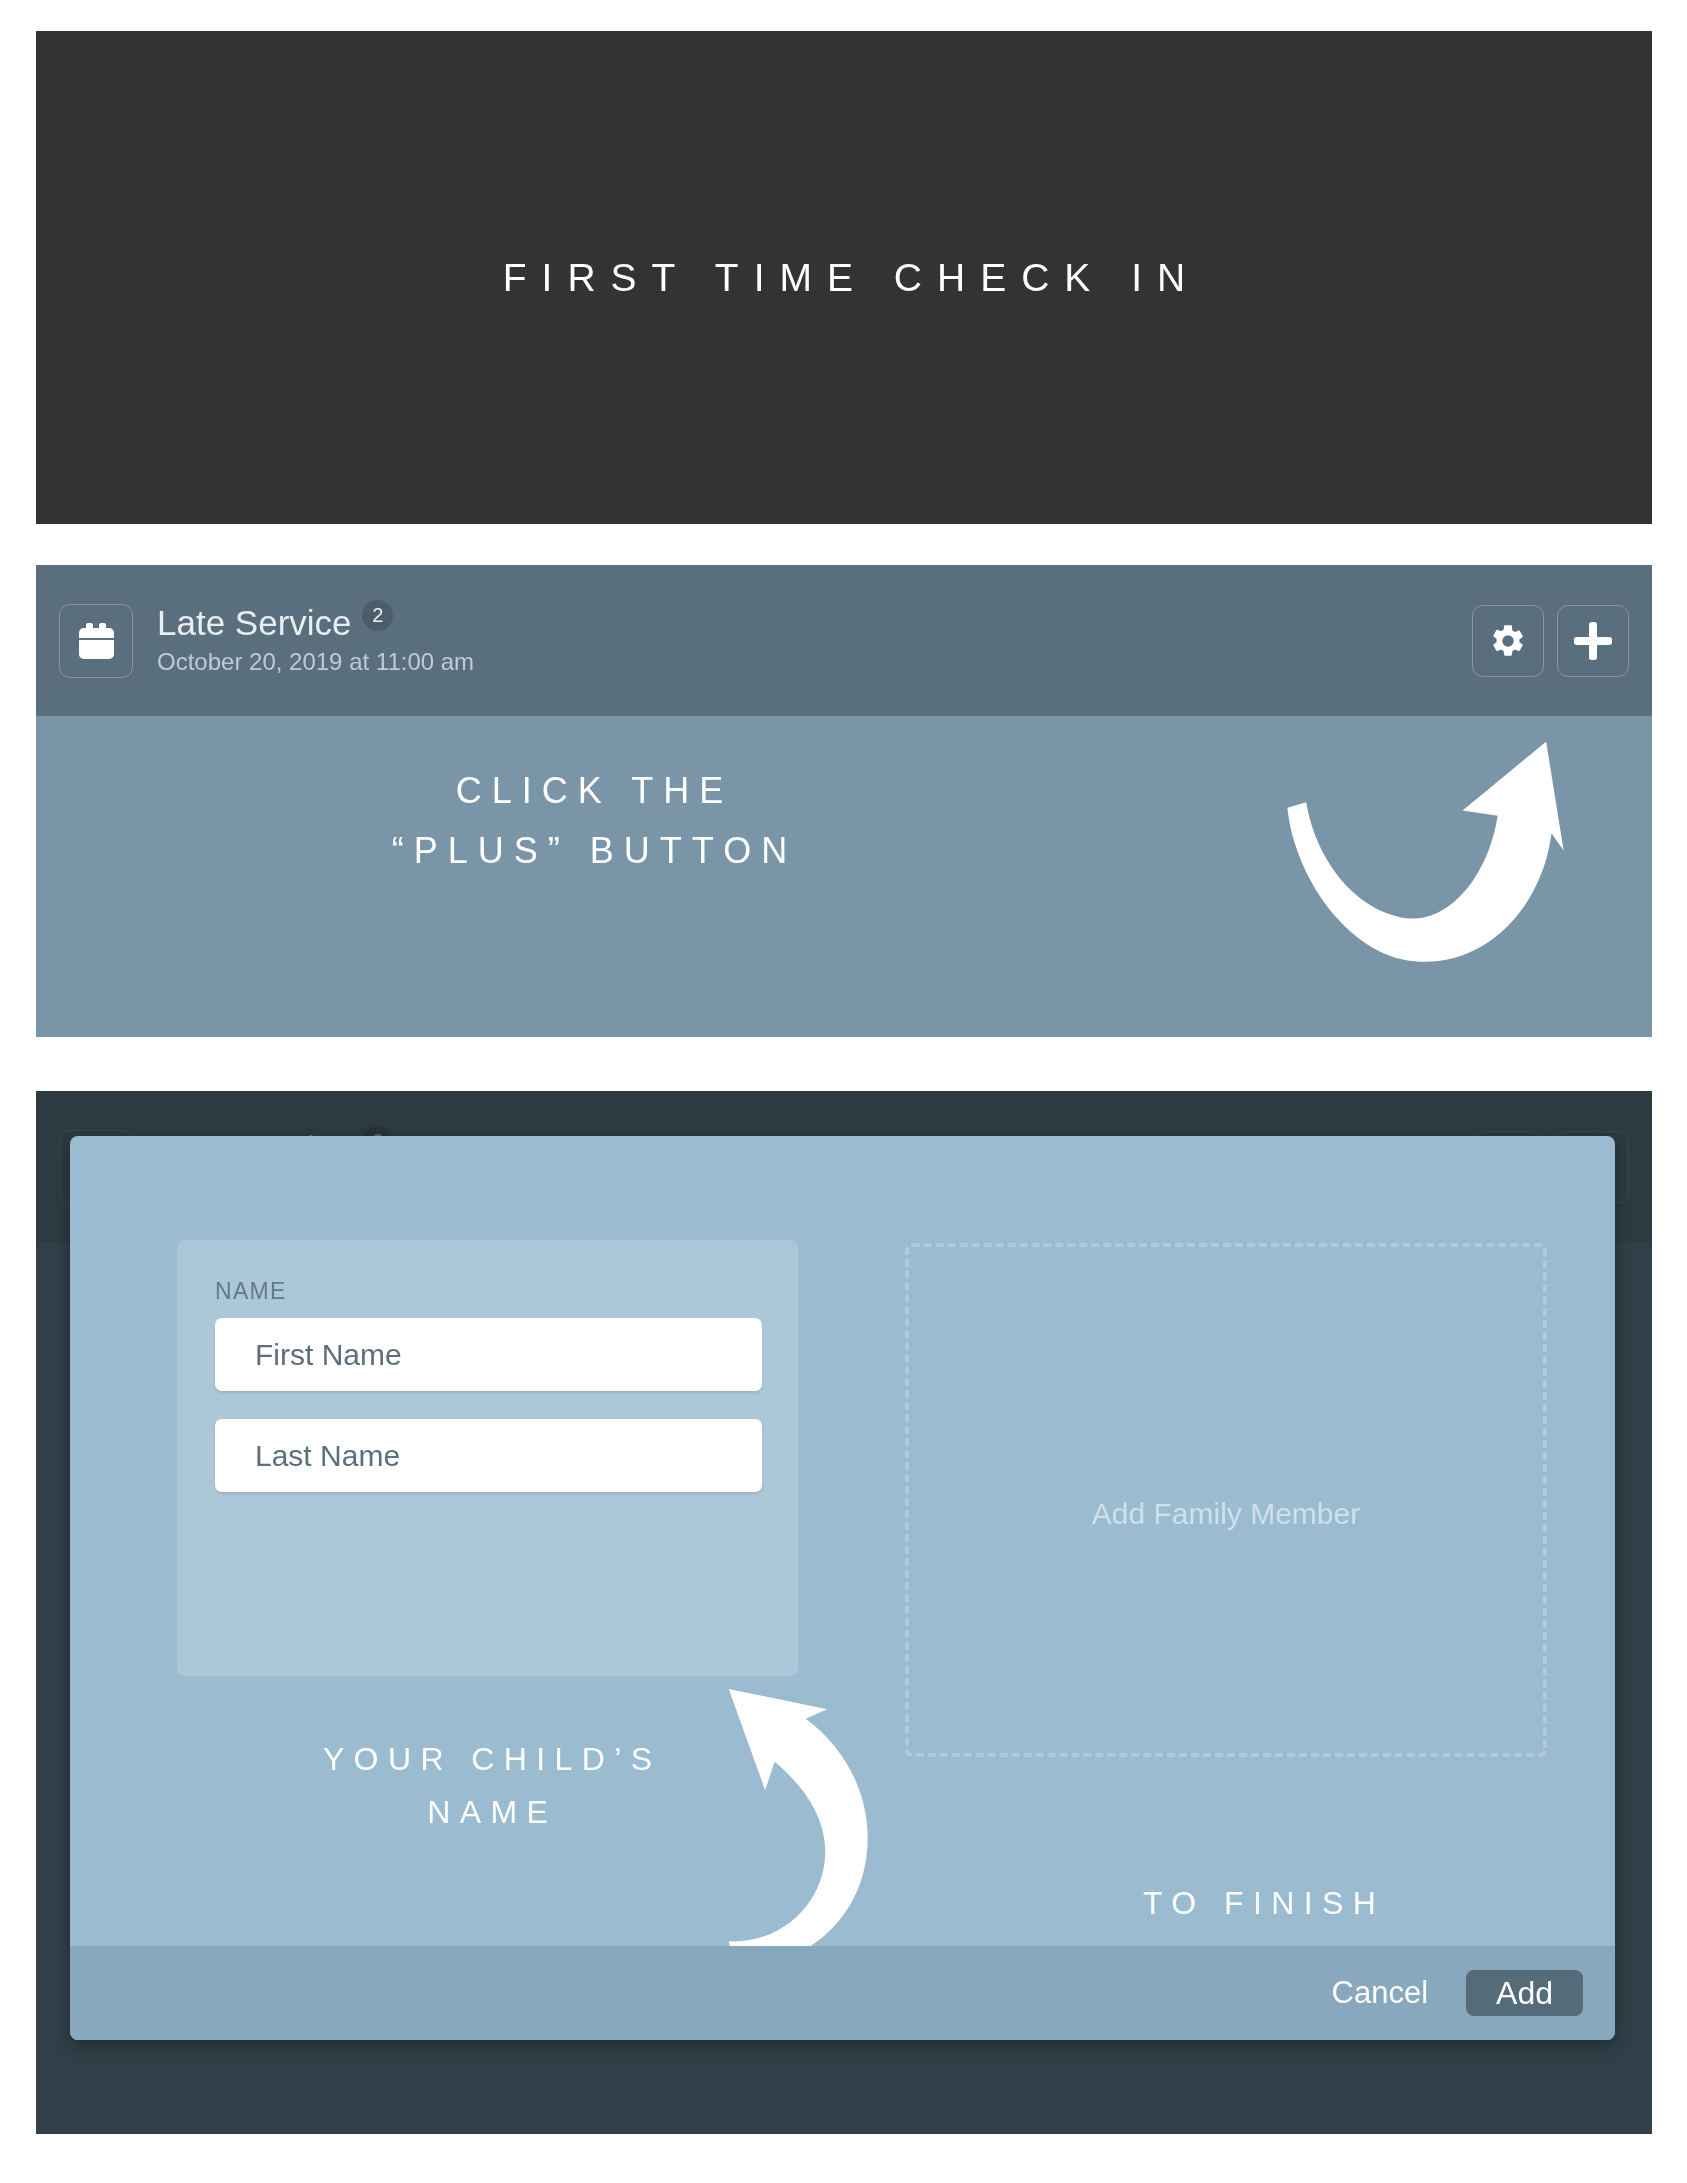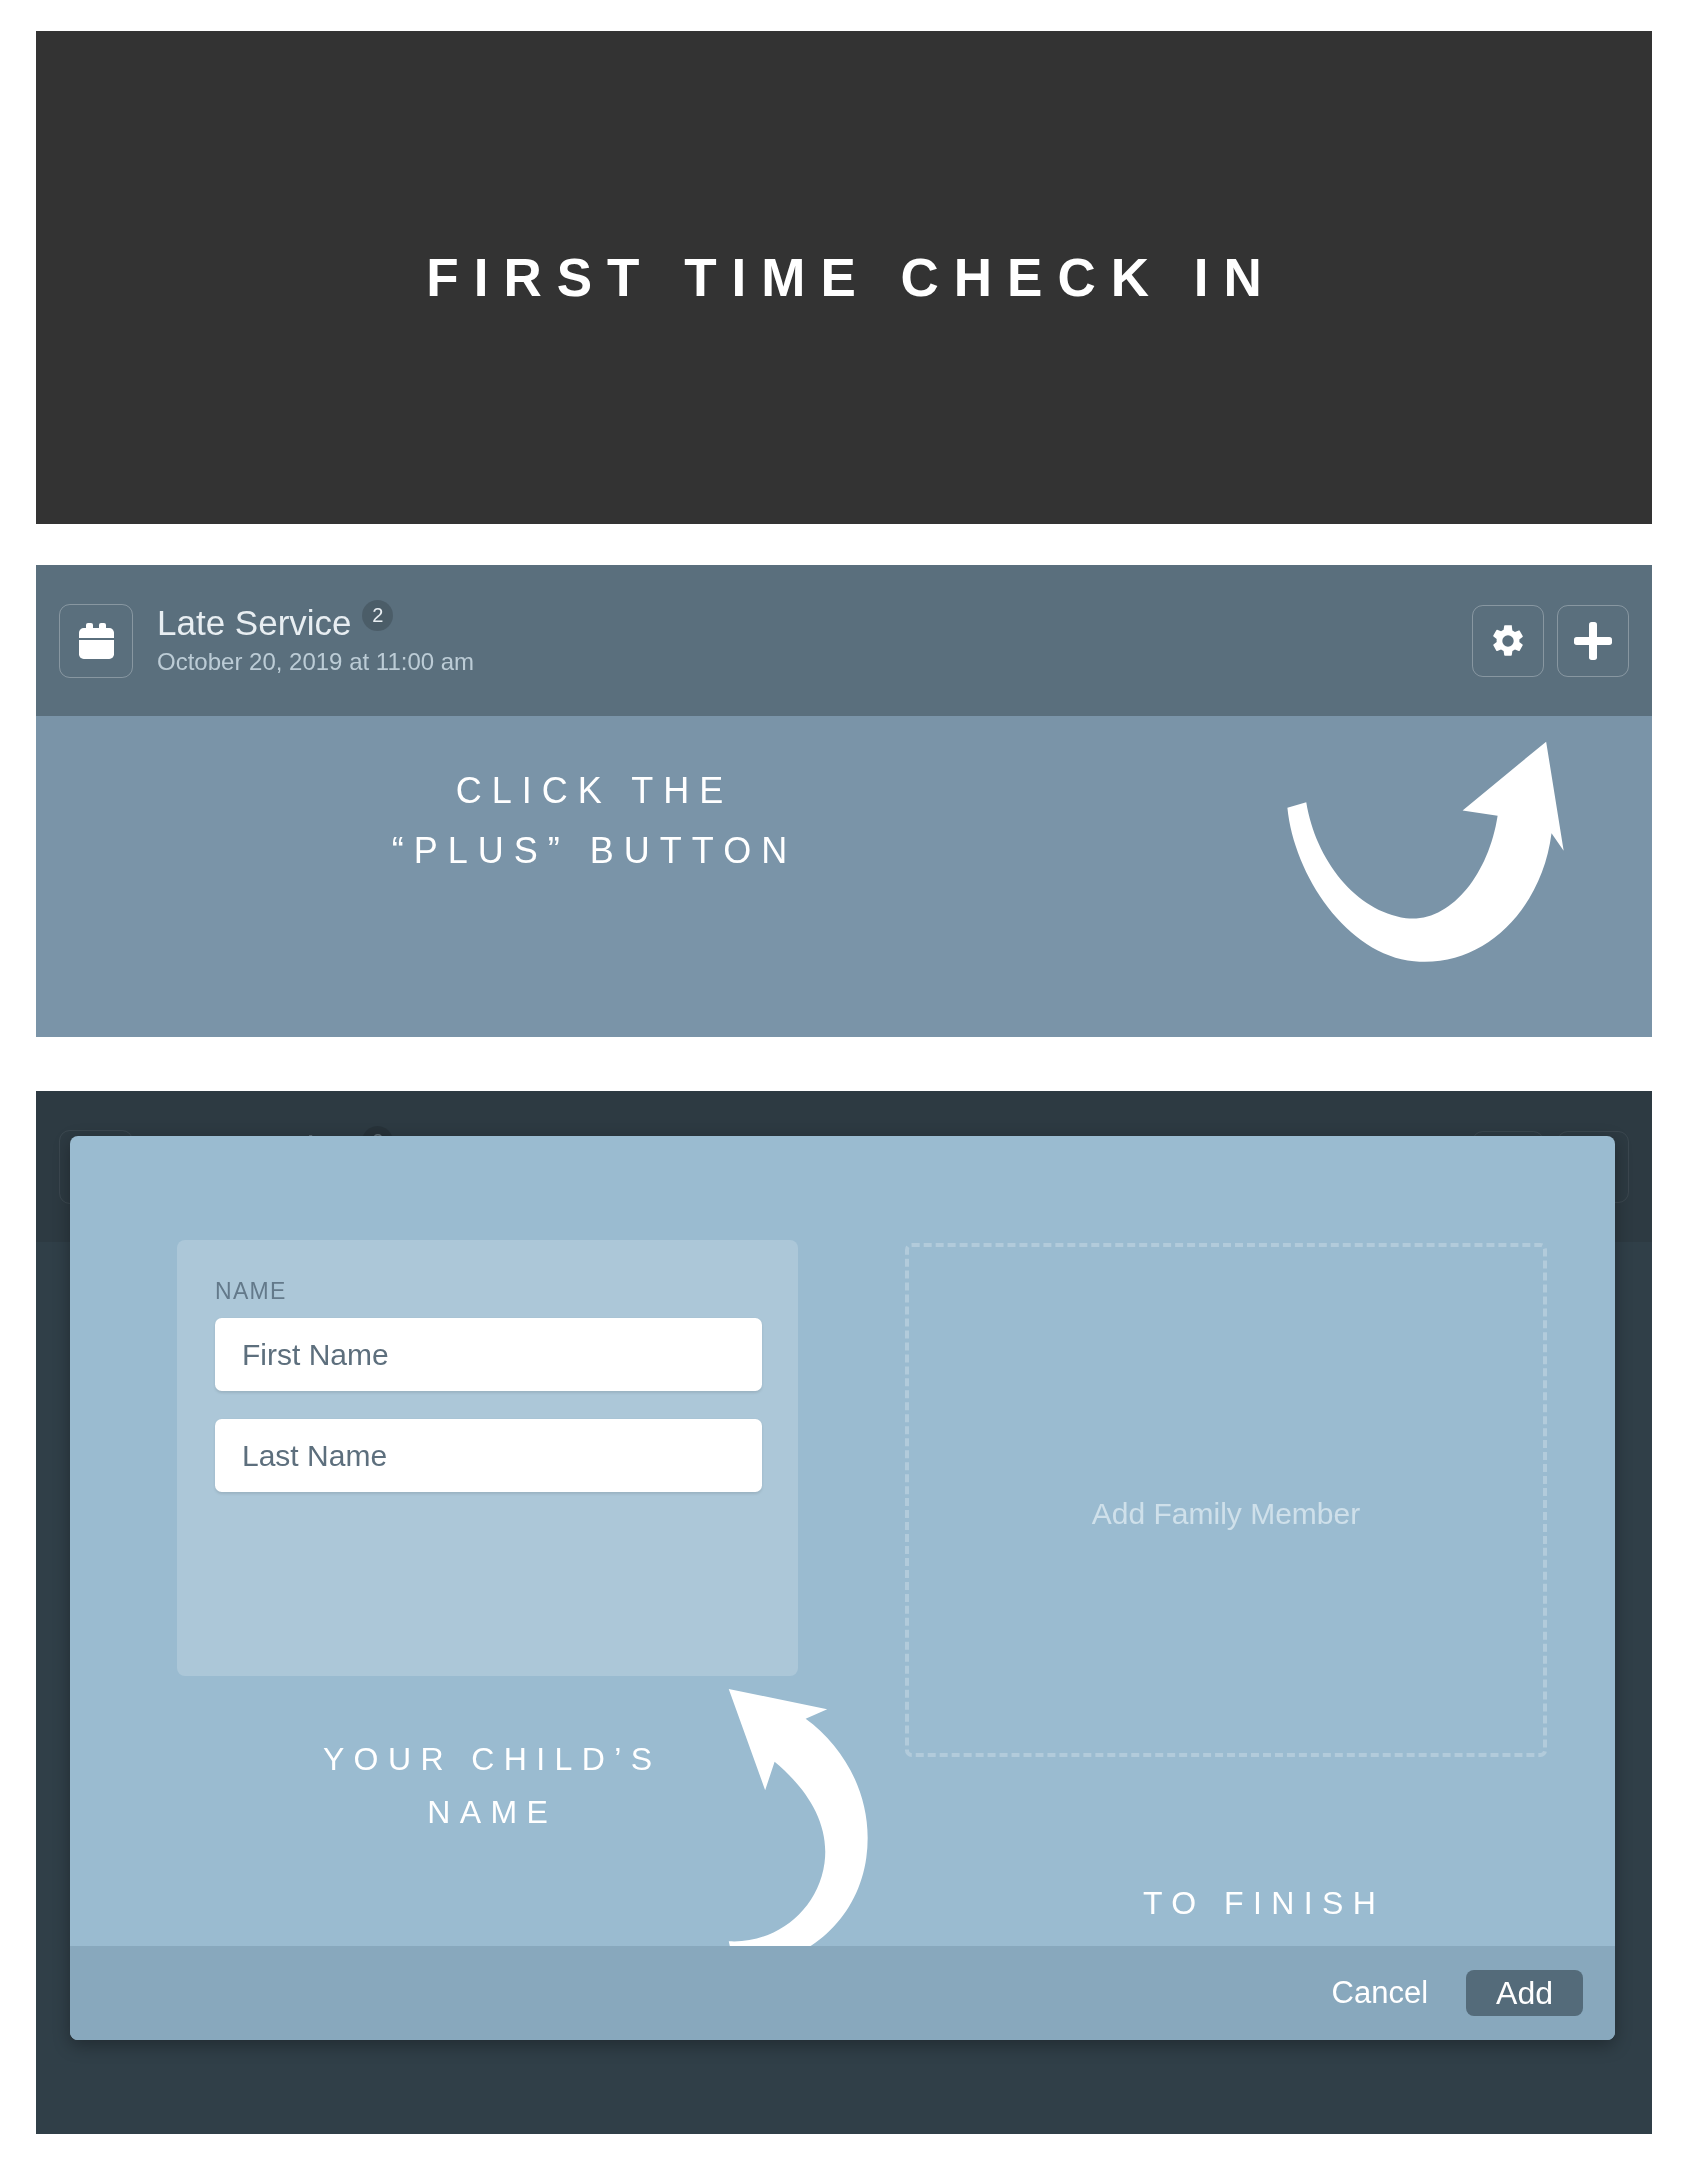--- a/index.html
+++ b/index.html
@@ -22,22 +22,22 @@
     top: 31px;
     width: 1616px;
     height: 493px;
     background: #333333;
     display: flex;
     align-items: center;
     justify-content: center;
   }
   #panel-title .headline {
     color: #ffffff;
-    font-size: 53px;
-    font-weight: 700;
+    font-size: 39px;
+    font-weight: 400;
     letter-spacing: 15px;
     text-indent: 15px;
     white-space: nowrap;
   }
 
   
   #panel-click {
     position: absolute;
     left: 36px;
     top: 565px;
@@ -228,21 +228,21 @@
     position: absolute;
     left: 38px;
     width: 547px;
     height: 73px;
     background: #ffffff;
     border-radius: 6.7px;
     box-shadow: 0 1.3px 2.7px rgba(0,0,0,0.10);
     display: flex;
     align-items: center;
     box-sizing: border-box;
-    padding-left: 27px;
+    padding-left: 40px;
     color: #5d6f7d;
     font-size: 30px;
   }
   #first-name-input { top: 78px; }
   #last-name-input  { top: 179px; }
 
   .checkbox-row {
     position: absolute;
     left: 0;
     top: 298px;

